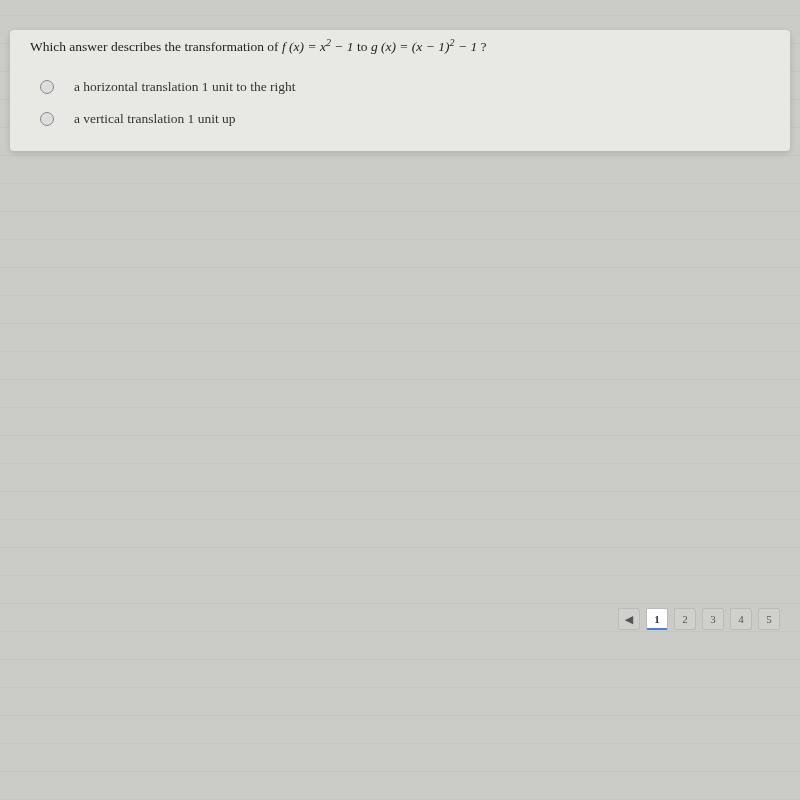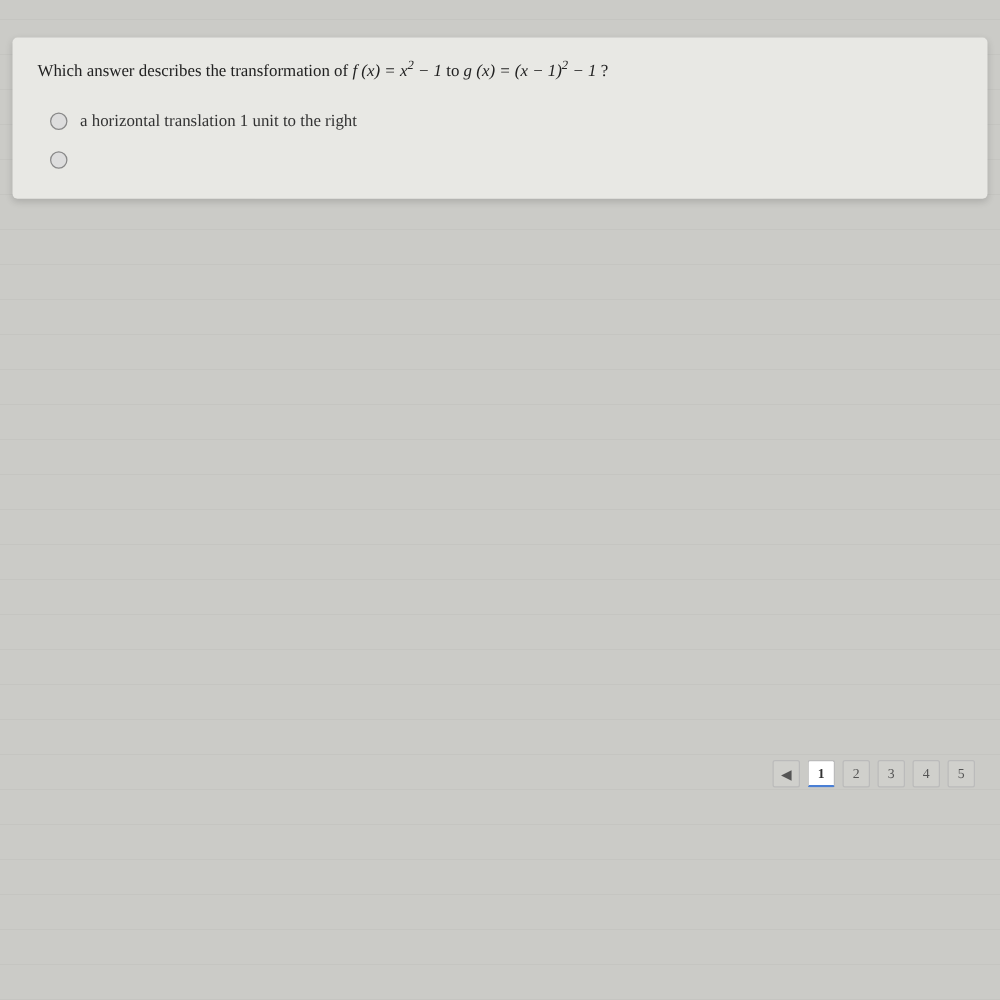--- a/index.html
+++ b/index.html
@@ -30,21 +30,21 @@
       position: relative;
     }
 
     .content-card {
       position: absolute;
       top: 30px;
       left: 10px;
       right: 10px;
       background: #e8e8e4;
       border-radius: 4px;
-      padding: 15px 20px 24px 20px;
+      padding: 4px 20px 24px 20px;
       box-shadow: 0 2px 6px rgba(0,0,0,0.15);
     }
 
     .question-text {
       font-size: 13.5px;
       color: #222;
       margin-bottom: 22px;
       line-height: 1.5;
     }
 
@@ -60,21 +60,21 @@
     .options-list {
       display: flex;
       flex-direction: column;
       gap: 16px;
       padding-left: 10px;
     }
 
     .option-item {
       display: flex;
       align-items: center;
-      gap: 10px;
+      gap: 20px;
       cursor: pointer;
     }
 
     .radio-circle {
       width: 14px;
       height: 14px;
       border-radius: 50%;
       border: 1.5px solid #888;
       background: #ddd;
       flex-shrink: 0;
@@ -155,20 +155,21 @@
 
       <div class="option-item">
         <div class="radio-circle"></div>
         <span class="option-label">a horizontal translation 1 unit to the right</span>
       </div>
 
 
 
       <div class="option-item">
         <div class="radio-circle"></div>
+        <span class="option-label">a vertical translation 1 unit up</span>
       </div>
 
     </div>
   </div>
 
   <div class="pagination-bar">
     <div class="page-nav-btn">◀</div>
     <div class="page-num-btn active">1</div>
     <div class="page-num-btn">2</div>
     <div class="page-num-btn">3</div>

